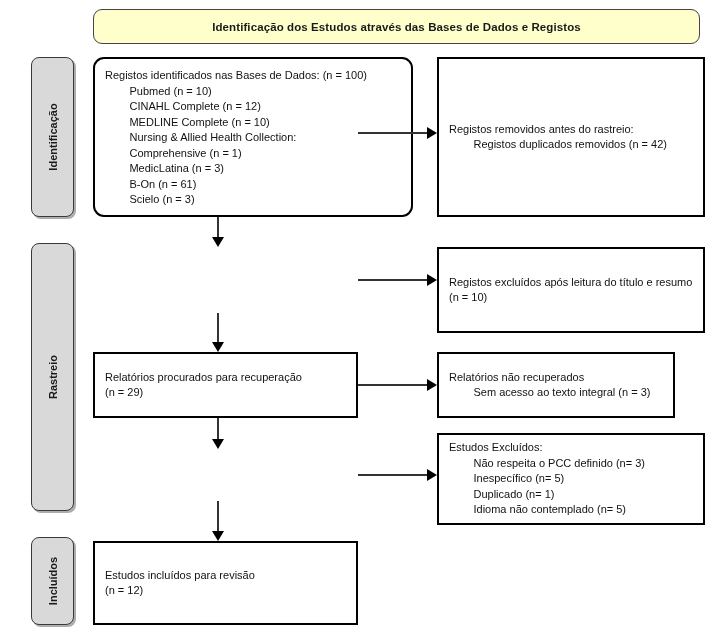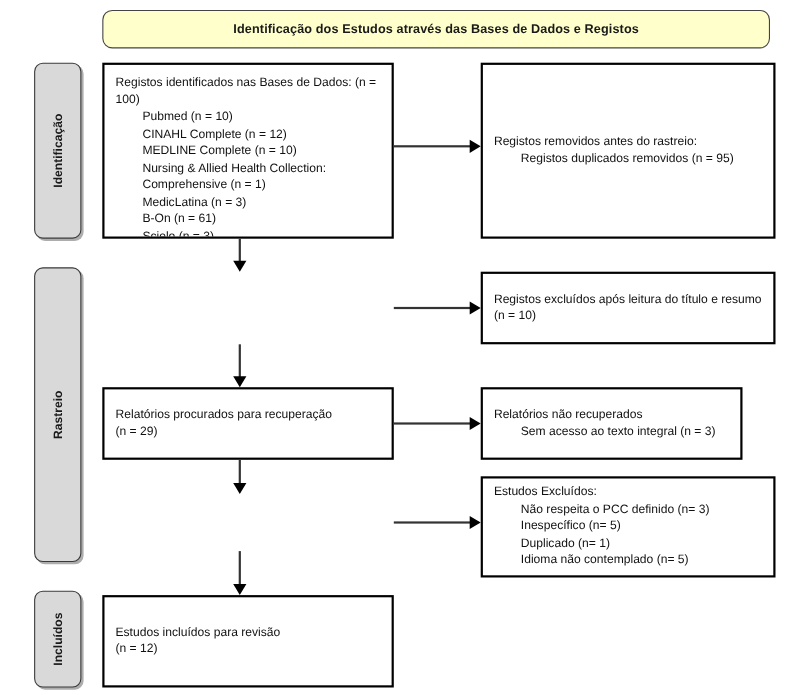--- a/index.html
+++ b/index.html
@@ -86,29 +86,29 @@
     white-space: pre-wrap;
   }
   .box-text.v-center {
     padding: 0 10px;
     height: 100%;
     display: flex;
     align-items: center;
   }
 
   
-  #box-identificados { left: 93px;  top: 57px;  width: 265px; height: 160px; }
+  #box-identificados { left: 93px;  top: 57px;  width: 320px; height: 160px; border-radius: 11px; }
   #box-selecionados  { left: 93px;  top: 247px; width: 265px; height: 66px;  }
   #box-procurados    { left: 93px;  top: 352px; width: 265px; height: 66px;  }
   #box-avaliados     { left: 93px;  top: 449px; width: 265px; height: 52px;  }
   #box-incluidos     { left: 93px;  top: 541px; width: 265px; height: 84px;  }
 
   
   #box-removidos     { left: 437px; top: 57px;  width: 268px; height: 160px; }
-  #box-excluidos-tr  { left: 437px; top: 247px; width: 268px; height: 66px;  }
+  #box-excluidos-tr  { left: 437px; top: 247px; width: 268px; height: 86px;  }
   #box-nao-recup     { left: 437px; top: 352px; width: 238px; height: 66px;  }
   #box-estudos-excl  { left: 437px; top: 433px; width: 268px; height: 92px;  }
 
   
   .arrow-v, .arrow-h {
     position: absolute;
   }
   .arrow-v .shaft {
     position: absolute;
     left: 50%;
@@ -171,21 +171,21 @@
         CINAHL Complete (n = 12)
         MEDLINE Complete (n = 10)
         Nursing &amp; Allied Health Collection:
         Comprehensive (n = 1)
         MedicLatina (n = 3)
         B-On (n = 61)
         Scielo (n = 3)</div>
   </div>
   <div class="box" id="box-removidos">
     <div class="box-text v-center">Registos removidos antes do rastreio:
-        Registos duplicados removidos (n = 95)</div>
+        Registos duplicados removidos (n = 42)</div>
   </div>
 
   <div class="box" id="box-excluidos-tr">
     <div class="box-text v-center">Registos excluídos após leitura do título e resumo (n = 10)</div>
   </div>
 
   <div class="box" id="box-procurados">
     <div class="box-text v-center">Relatórios procurados para recuperação
 (n = 29)</div>
   </div>

